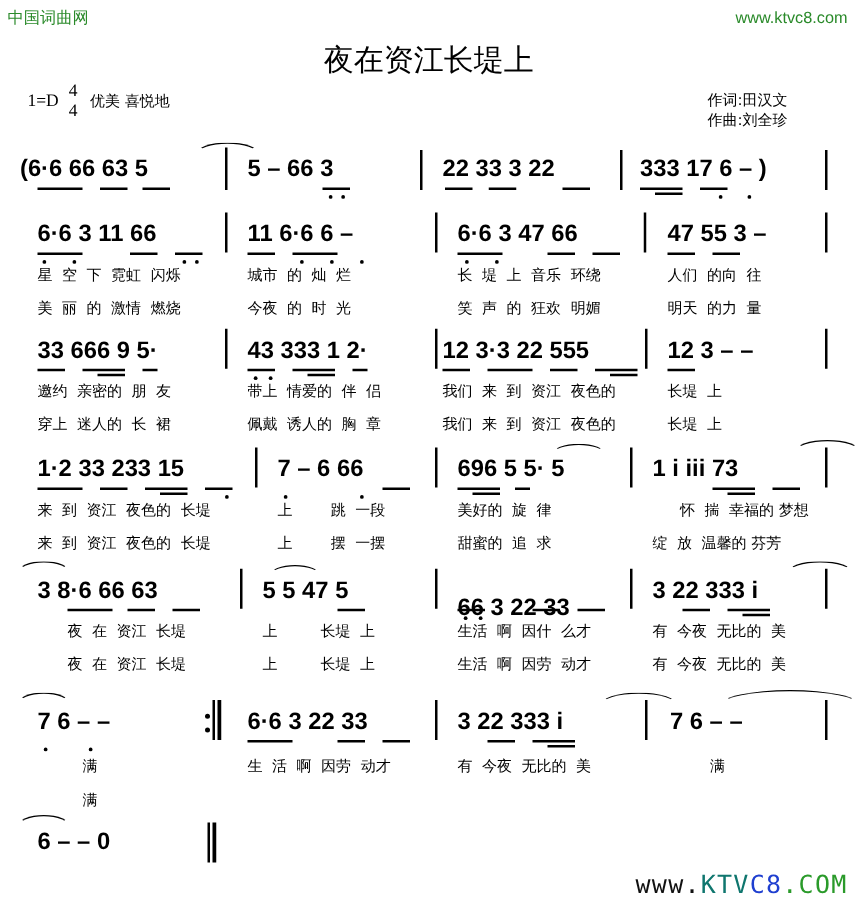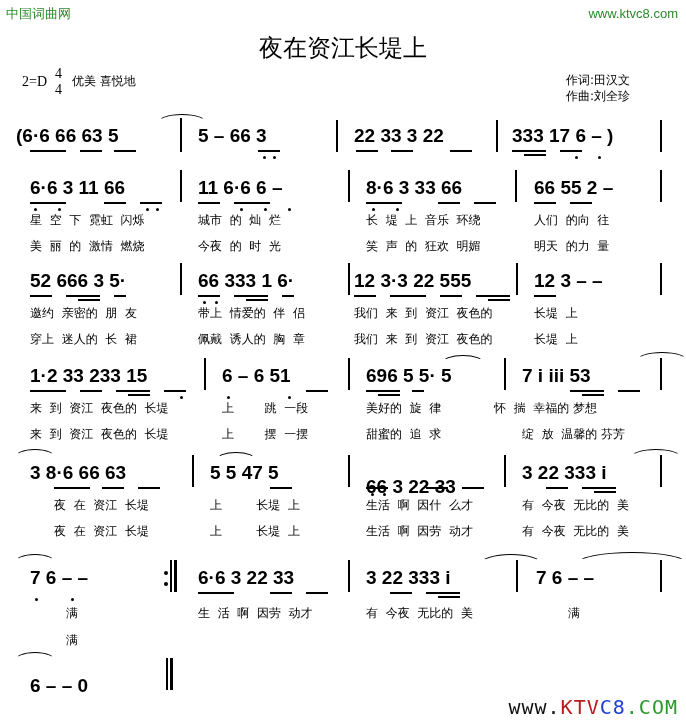--- a/index.html
+++ b/index.html
@@ -23,21 +23,21 @@
   .tie{position:absolute;border:1.5px solid #000;border-color:#000 transparent transparent transparent;border-radius:50%;}
   .footer-logo{right:8px;bottom:6px;font-family:"DejaVu Sans Mono",monospace;font-size:20px;letter-spacing:1px;}
 </style>
 </head>
 <body>
 
 <div class="abs site-cn">中国词曲网</div>
 <div class="abs site-url">www.ktvc8.com</div>
 <div class="abs title">夜在资江长堤上</div>
 <div class="abs meta">
-  <span class="key">2=D</span>
+  <span class="key">1=D</span>
   <span class="frac">
     <span>4</span>
     <span>4</span>
   </span>
   <span class="tempo">优美 喜悦地</span>
 </div>
 <div class="abs credit" style="top:72px">作词:田汉文</div>
 <div class="abs credit" style="top:88px">作曲:刘全珍</div>
 
 <div class="row" style="top:118px">
@@ -64,23 +64,23 @@
   <div class="dot" style="left:273px;top:38px"></div>
   <div class="dot" style="left:575px;top:38px"></div>
   <div class="dot" style="left:598px;top:38px"></div>
 </div>
 
 <div class="row" style="top:170px">
   <div class="notes" style="left:30px;top:7px">6·6  3  11  66</div>
   <div class="bar" style="left:180px;top:0;height:32px"></div>
   <div class="notes" style="left:198px;top:7px">11  6·6  6  –</div>
   <div class="bar" style="left:348px;top:0;height:32px"></div>
-  <div class="notes" style="left:366px;top:7px">8·6  3  33  66</div>
+  <div class="notes" style="left:366px;top:7px">6·6  3  47  66</div>
   <div class="bar" style="left:515px;top:0;height:32px"></div>
-  <div class="notes" style="left:534px;top:7px">66  55  2  –</div>
+  <div class="notes" style="left:534px;top:7px">47  55  3  –</div>
   <div class="bar" style="left:660px;top:0;height:32px"></div>
   <div class="ul" style="left:30px;top:32px;width:36px"></div>
   <div class="ul" style="left:104px;top:32px;width:22px"></div>
   <div class="ul" style="left:140px;top:32px;width:22px"></div>
   <div class="ul" style="left:198px;top:32px;width:22px"></div>
   <div class="ul" style="left:234px;top:32px;width:36px"></div>
   <div class="ul" style="left:366px;top:32px;width:36px"></div>
   <div class="ul" style="left:438px;top:32px;width:22px"></div>
   <div class="ul" style="left:474px;top:32px;width:22px"></div>
   <div class="ul" style="left:534px;top:32px;width:22px"></div>
@@ -98,23 +98,23 @@
   <div class="lyric" style="left:198px;top:42px">城市  的  灿  烂</div>
   <div class="lyric" style="left:366px;top:42px">长  堤  上  音乐  环绕</div>
   <div class="lyric" style="left:534px;top:42px">人们  的向  往</div>
   <div class="lyric" style="left:30px;top:68px">美  丽  的  激情  燃烧</div>
   <div class="lyric" style="left:198px;top:68px">今夜  的  时  光</div>
   <div class="lyric" style="left:366px;top:68px">笑  声  的  狂欢  明媚</div>
   <div class="lyric" style="left:534px;top:68px">明天  的力  量</div>
 </div>
 
 <div class="row" style="top:263px">
-  <div class="notes" style="left:30px;top:7px">52  666  3  5·</div>
+  <div class="notes" style="left:30px;top:7px">33  666  9  5·</div>
   <div class="bar" style="left:180px;top:0;height:32px"></div>
-  <div class="notes" style="left:198px;top:7px">66  333  1  6·</div>
+  <div class="notes" style="left:198px;top:7px">43  333  1  2·</div>
   <div class="bar" style="left:348px;top:0;height:32px"></div>
   <div class="notes" style="left:354px;top:7px">12  3·3  22  555</div>
   <div class="bar" style="left:516px;top:0;height:32px"></div>
   <div class="notes" style="left:534px;top:7px">12  3  –  –</div>
   <div class="bar" style="left:660px;top:0;height:32px"></div>
   <div class="ul" style="left:30px;top:32px;width:22px"></div>
   <div class="ul" style="left:66px;top:32px;width:34px"></div>
   <div class="ul" style="left:78px;top:36px;width:22px"></div>
   <div class="ul" style="left:114px;top:32px;width:12px"></div>
   <div class="ul" style="left:198px;top:32px;width:22px"></div>
@@ -135,25 +135,25 @@
   <div class="lyric" style="left:534px;top:42px">长堤  上</div>
   <div class="lyric" style="left:30px;top:68px">穿上  迷人的  长  裙</div>
   <div class="lyric" style="left:198px;top:68px">佩戴  诱人的  胸  章</div>
   <div class="lyric" style="left:354px;top:68px">我们  来  到  资江  夜色的</div>
   <div class="lyric" style="left:534px;top:68px">长堤  上</div>
 </div>
 
 <div class="row" style="top:358px">
   <div class="notes" style="left:30px;top:7px">1·2  33  233  15</div>
   <div class="bar" style="left:204px;top:0;height:32px"></div>
-  <div class="notes" style="left:222px;top:7px">6  –   6  51</div>
+  <div class="notes" style="left:222px;top:7px">7  –   6  66</div>
   <div class="bar" style="left:348px;top:0;height:32px"></div>
   <div class="notes" style="left:366px;top:7px">696  5  5·  5</div>
   <div class="bar" style="left:504px;top:0;height:32px"></div>
-  <div class="notes" style="left:522px;top:7px">7  i  iii  53</div>
+  <div class="notes" style="left:522px;top:7px">1  i  iii  73</div>
   <div class="bar" style="left:660px;top:0;height:32px"></div>
   <div class="tie" style="left:442px;top:-3px;width:40px;height:14px"></div>
   <div class="tie" style="left:636px;top:-6px;width:50px;height:16px"></div>
   <div class="ul" style="left:30px;top:32px;width:36px"></div>
   <div class="ul" style="left:80px;top:32px;width:22px"></div>
   <div class="ul" style="left:116px;top:32px;width:34px"></div>
   <div class="ul" style="left:128px;top:36px;width:22px"></div>
   <div class="ul" style="left:164px;top:32px;width:22px"></div>
   <div class="ul" style="left:306px;top:32px;width:22px"></div>
   <div class="ul" style="left:366px;top:32px;width:34px"></div>
@@ -161,21 +161,21 @@
   <div class="ul" style="left:412px;top:32px;width:12px"></div>
   <div class="ul" style="left:570px;top:32px;width:34px"></div>
   <div class="ul" style="left:582px;top:36px;width:22px"></div>
   <div class="ul" style="left:618px;top:32px;width:22px"></div>
   <div class="dot" style="left:180px;top:38px"></div>
   <div class="dot" style="left:227px;top:38px"></div>
   <div class="dot" style="left:288px;top:38px"></div>
   <div class="lyric" style="left:30px;top:42px">来  到  资江  夜色的  长堤</div>
   <div class="lyric" style="left:222px;top:42px">上        跳  一段</div>
   <div class="lyric" style="left:366px;top:42px">美好的  旋  律</div>
-  <div class="lyric" style="left:494px;top:42px">怀  揣  幸福的 梦想</div>
+  <div class="lyric" style="left:544px;top:42px">怀  揣  幸福的 梦想</div>
   <div class="lyric" style="left:30px;top:68px">来  到  资江  夜色的  长堤</div>
   <div class="lyric" style="left:222px;top:68px">上        摆  一摆</div>
   <div class="lyric" style="left:366px;top:68px">甜蜜的  追  求</div>
   <div class="lyric" style="left:522px;top:68px">绽  放  温馨的 芬芳</div>
 </div>
 
 <div class="row" style="top:455px">
   <div class="tie" style="left:14px;top:-6px;width:40px;height:16px"></div>
   <div class="notes" style="left:30px;top:7px">3  8·6  66  63</div>
   <div class="bar" style="left:192px;top:0;height:32px"></div>
@@ -234,20 +234,20 @@
   <div class="dot" style="left:71px;top:38px"></div>
   <div class="lyric" style="left:66px;top:45px">满</div>
   <div class="lyric" style="left:198px;top:45px">生  活  啊  因劳  动才</div>
   <div class="lyric" style="left:366px;top:45px">有  今夜  无比的  美</div>
   <div class="lyric" style="left:568px;top:45px">满</div>
   <div class="lyric" style="left:66px;top:72px">满</div>
 </div>
 
 <div class="row" style="top:656px">
   <div class="tie" style="left:14px;top:-4px;width:40px;height:16px"></div>
-  <div class="notes" style="left:30px;top:19px">6  –  –     0</div>
+  <div class="notes" style="left:30px;top:7px">6  –  –     0</div>
   <div class="bar" style="left:166px;top:2px;height:32px"></div>
   <div class="bar" style="left:170px;top:2px;height:32px;width:3px"></div>
 </div>
 
 <div class="abs footer-logo">
-  <span style="color:#111">www.</span><span style="color:#b91c1c">KTV</span><span style="color:#1f3fd0">C8</span><span style="color:#2a9a2a">.COM</span>
+  <span style="color:#111">www.</span><span style="color:#0f766e">KTV</span><span style="color:#1f3fd0">C8</span><span style="color:#2a9a2a">.COM</span>
 </div>
 
 </body></html>

